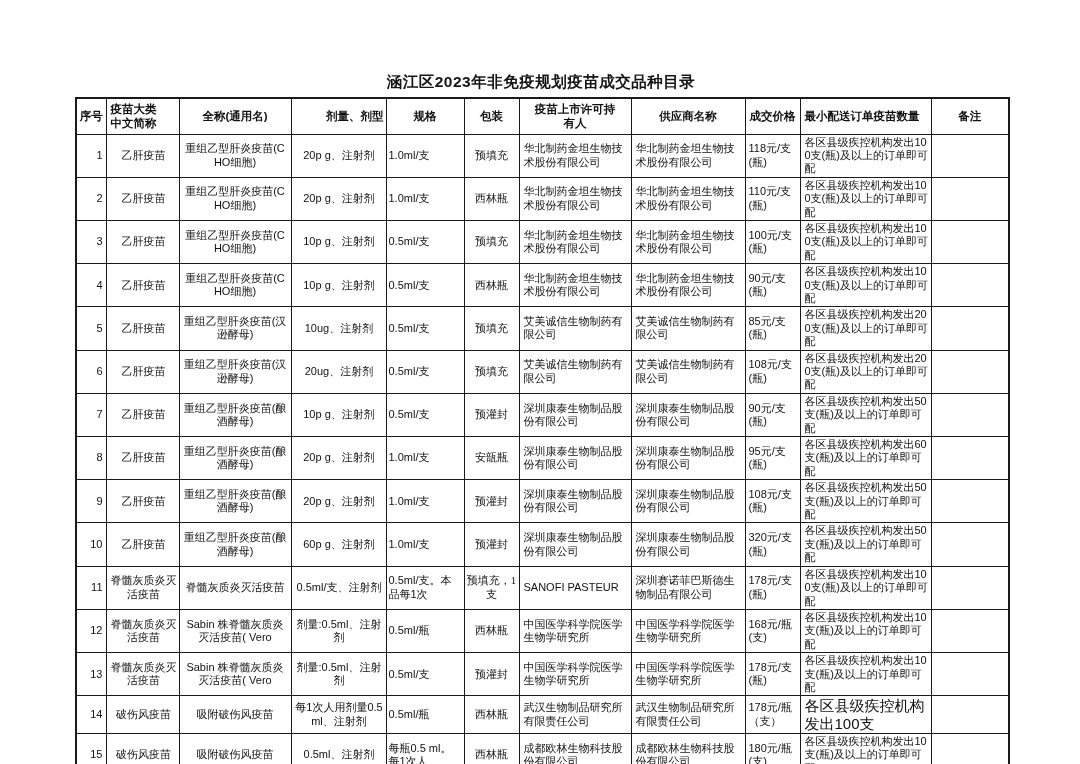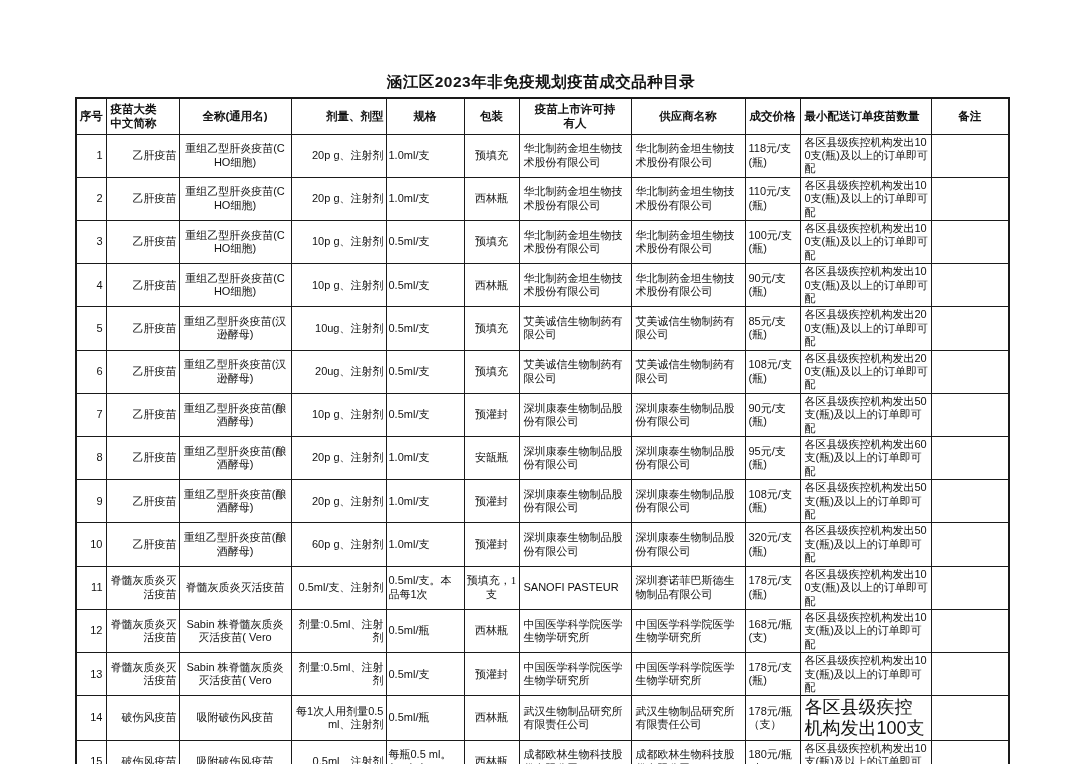--- a/index.html
+++ b/index.html
@@ -46,33 +46,33 @@
     font-weight: bold;
     font-size: 11.5px;
     text-align: center;
     white-space: pre-line;
     height: 36px;
     color: #111;
   }
   .vaccine-table tr.data-row { height: 29px; }
   
   td.c0 { text-align: right; padding-right: 3px; }
-  td.c1 { text-align: right; padding-left: 4px; }
+  td.c1 { text-align: center; padding-left: 4px; }
   td.c2 { text-align: center; }
-  td.c3 { text-align: right; padding-left: 3px; }
+  td.c3 { text-align: center; padding-left: 3px; }
   td.c4 { }
   td.c5 { text-align: center; font-family: Liberation Serif, serif; }
   td.c6 { text-align: left; padding-left: 4px; }
   td.c7 { text-align: left; padding-left: 4px; }
   td.c8 { text-align: left; padding-left: 3px; }
   td.c9 { text-align: left; padding-left: 4px; margin-top: 27px; }
   td.c10 { text-align: center; }
   th.h1, th.h9 { text-align: left; padding-left: 4px; }
   th.h3 { text-align: right; padding-left: 3px; }
-  td.big { font-size: 18px; line-height: 1.15; }
+  td.big { font-size: 15px; line-height: 1.15; }
 </style>
 </head>
 <body>
 
 <div class="page">
   <div class="doc-title">涵江区2023年非免疫规划疫苗成交品种目录</div>
   <table class="vaccine-table">
     <colgroup>
       <col style="width:30px">
         <col style="width:73px">

